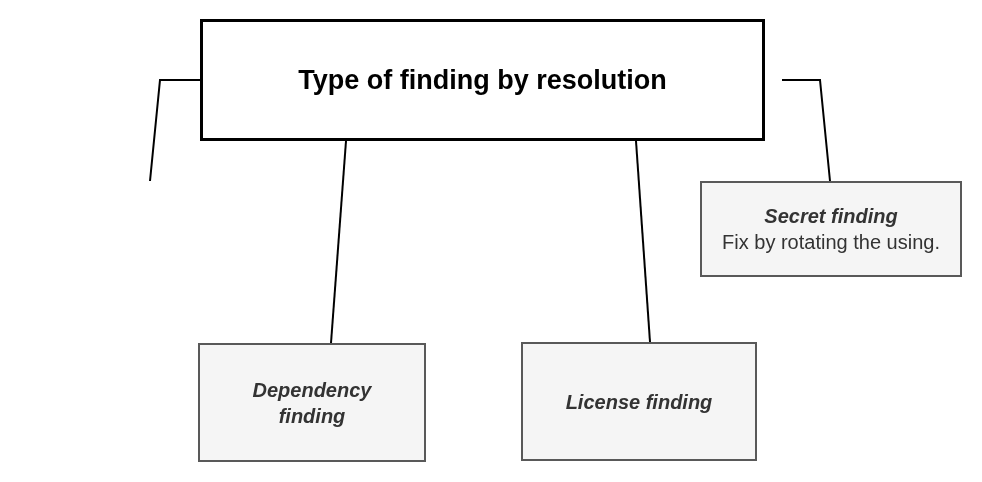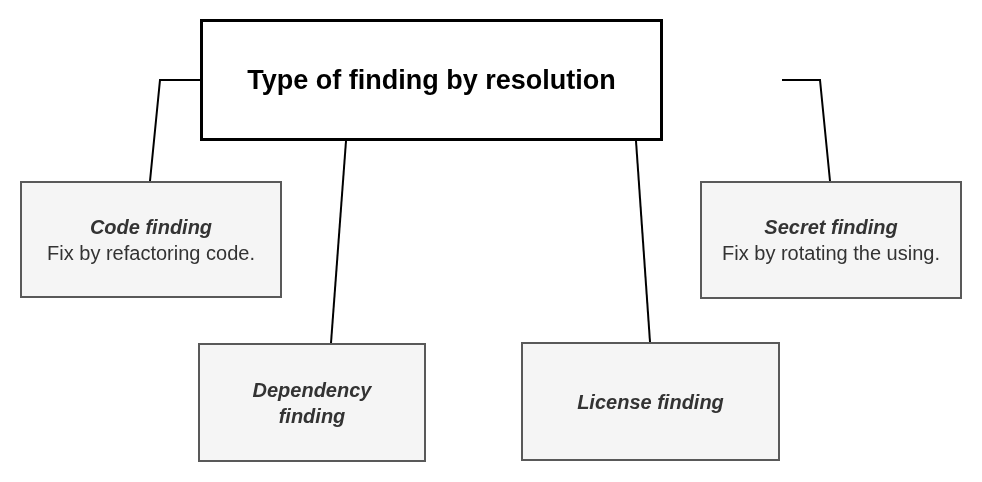--- a/index.html
+++ b/index.html
@@ -32,21 +32,21 @@
     box-sizing: border-box;
     display: flex;
     flex-direction: column;
     align-items: center;
     justify-content: center;
     text-align: center;
   }
   .root {
     left: 200px;
     top: 19px;
-    width: 463px;
+    width: 565px;
     height: 122px;
     background: #ffffff;
     border: 3px solid #000000;
     color: #000000;
     font-size: 27px;
     font-weight: bold;
   }
   .node {
     background: #f5f5f5;
     border: 2px solid #595959;
@@ -54,43 +54,39 @@
     font-size: 20px;
     line-height: 26px;
     padding: 4px 20px;
   }
   .node-title {
     font-weight: bold;
     font-style: italic;
   }
   .node-code       { left: 20px;  top: 181px; width: 262px; height: 117px; }
   .node-dependency { left: 198px; top: 343px; width: 228px; height: 119px; }
-  .node-license    { left: 521px; top: 342px; width: 259px; height: 119px; }
-  .node-secret     { left: 700px; top: 181px; width: 262px; height: 118px; }
+  .node-license    { left: 521px; top: 342px; width: 236px; height: 119px; }
+  .node-secret     { left: 700px; top: 181px; width: 262px; height: 96px; }
 </style>
 </head>
 <body>
 
 <div class="canvas">
 
   <svg class="connectors" viewBox="0 0 982 482" xmlns="http://www.w3.org/2000/svg">
     <path d="M 200 80 L 160 80 L 150 181"></path>
     <path d="M 346 141 L 331 343"></path>
     <path d="M 636 141 L 650 342"></path>
     <path d="M 782 80 L 820 80 L 830 181"></path>
   </svg>
 
   <div class="box root">
     <span>Type of finding by resolution</span>
   </div>
 
-  <div class="box node node-code">
-    <div class="node-title">Code finding</div>
-    <div class="node-desc">Fix by refactoring code.</div>
-  </div>
 
   <div class="box node node-dependency">
     <div class="node-title">Dependency finding</div>
   </div>
 
   <div class="box node node-license">
     <div class="node-title">License finding</div>
   </div>
 
   <div class="box node node-secret">

